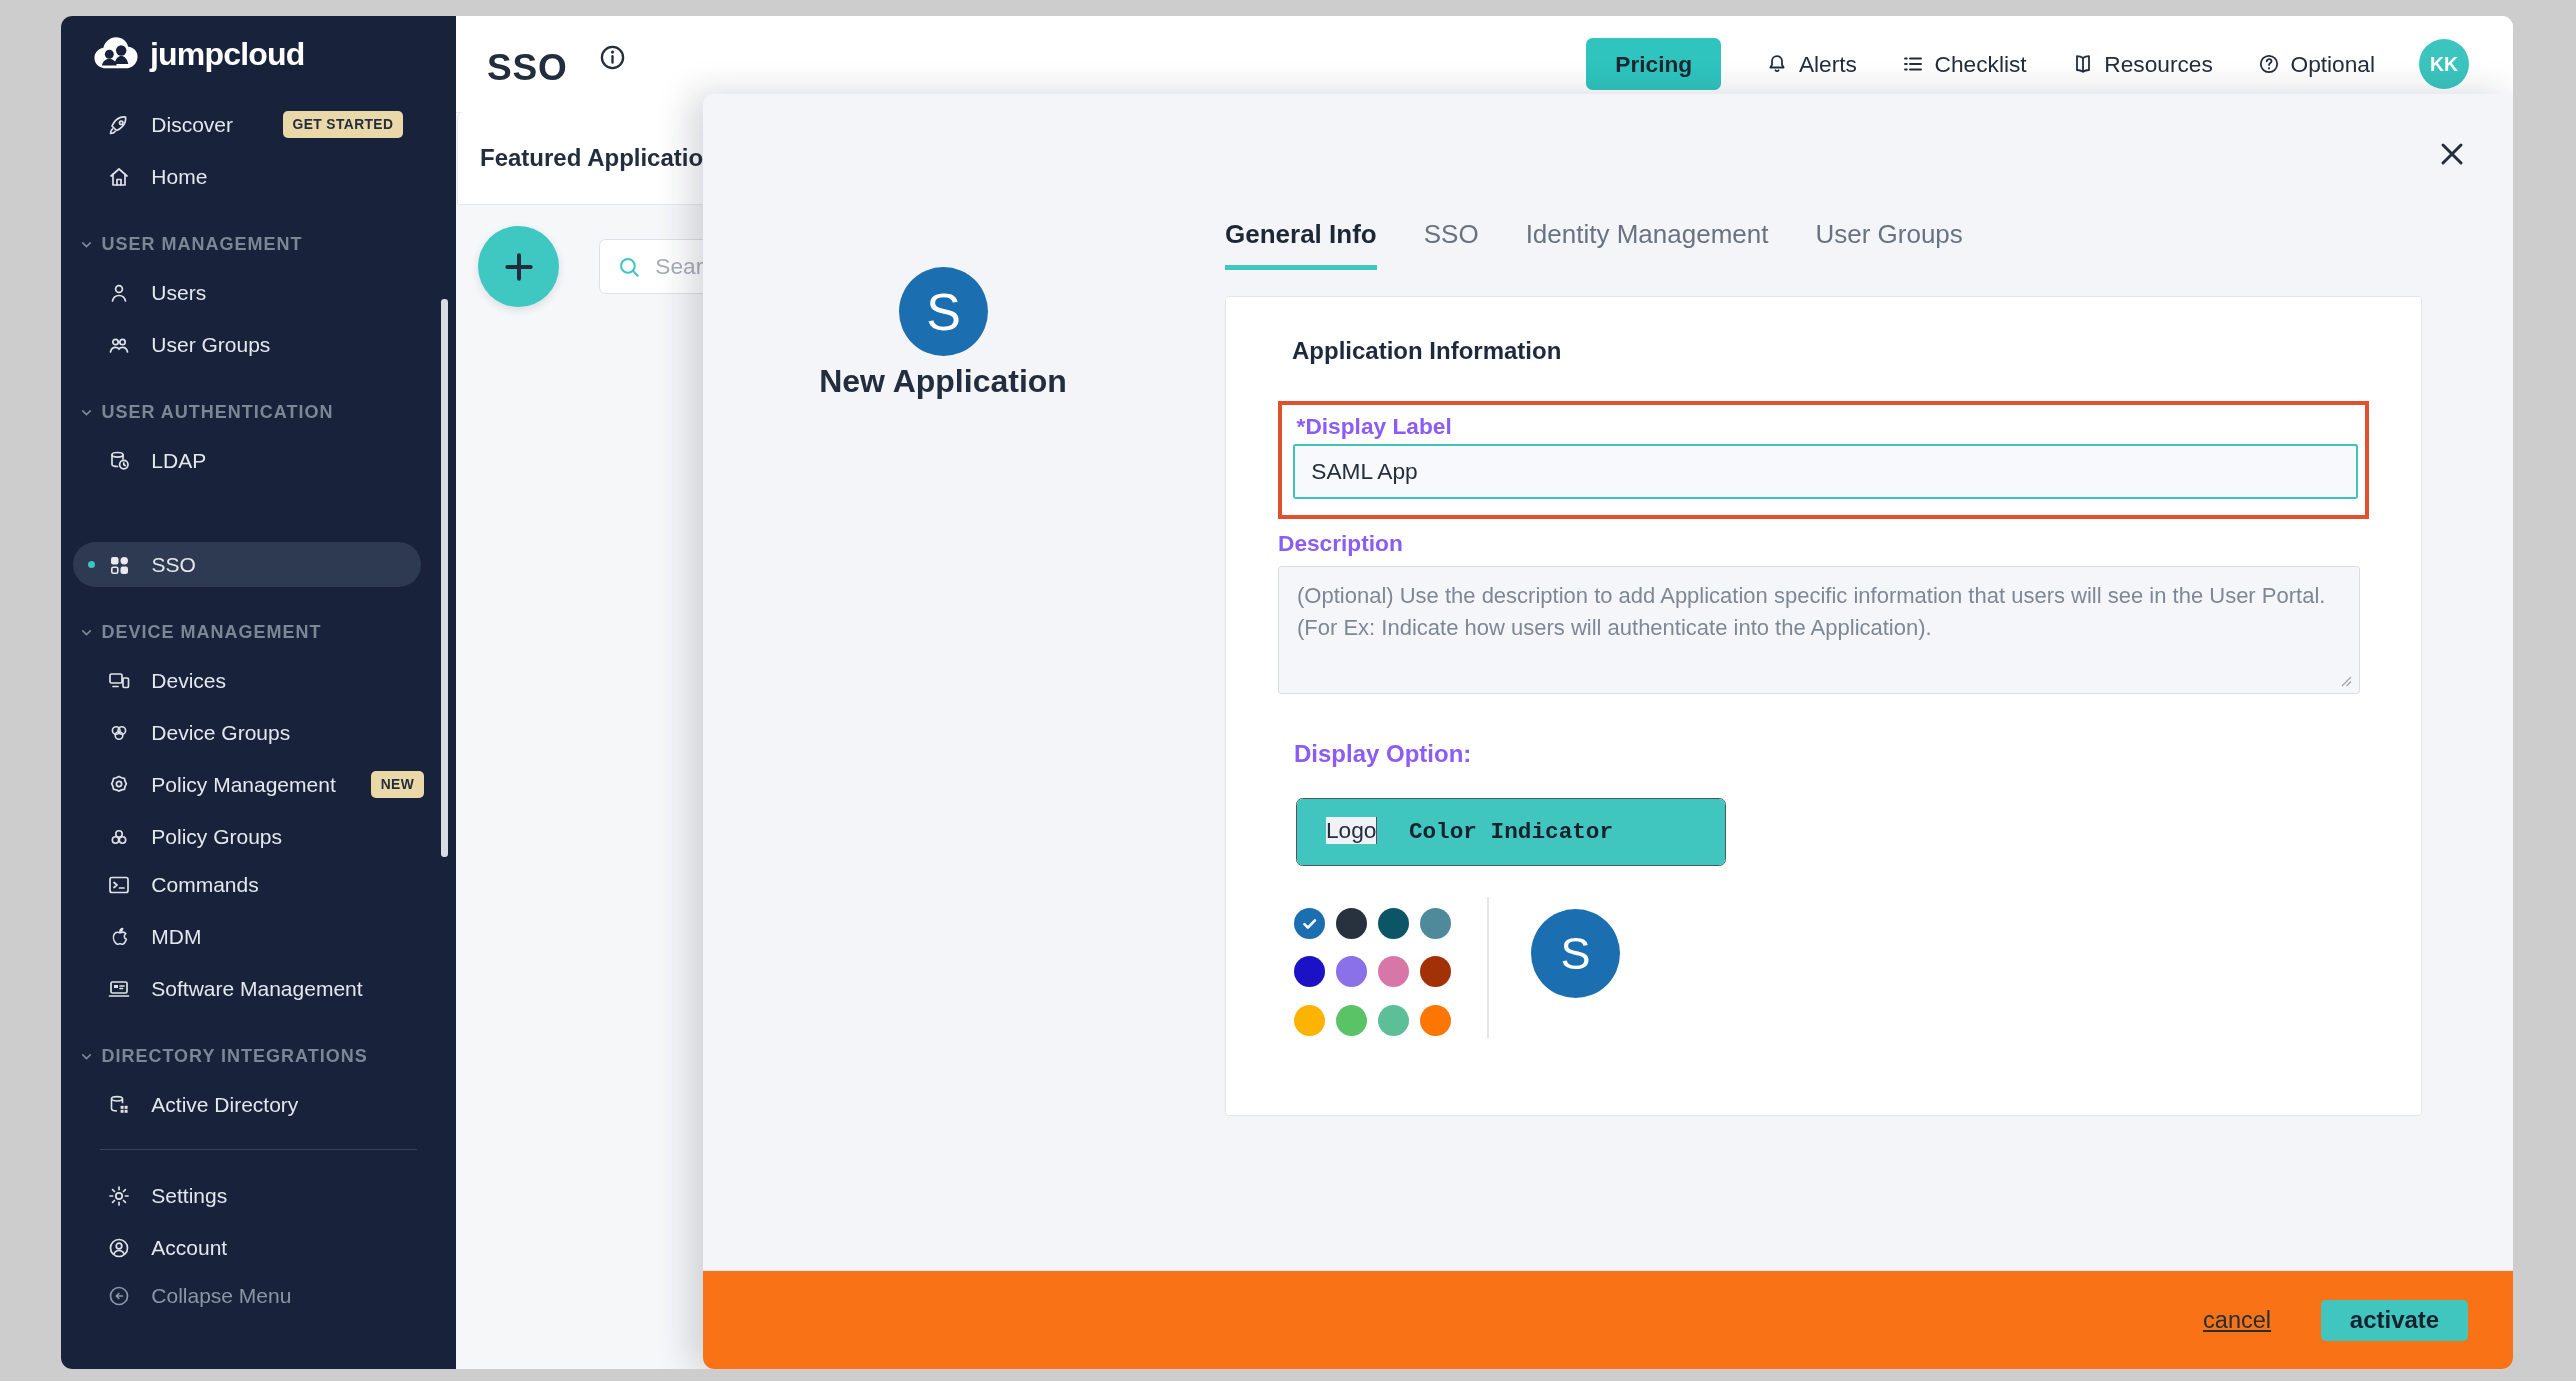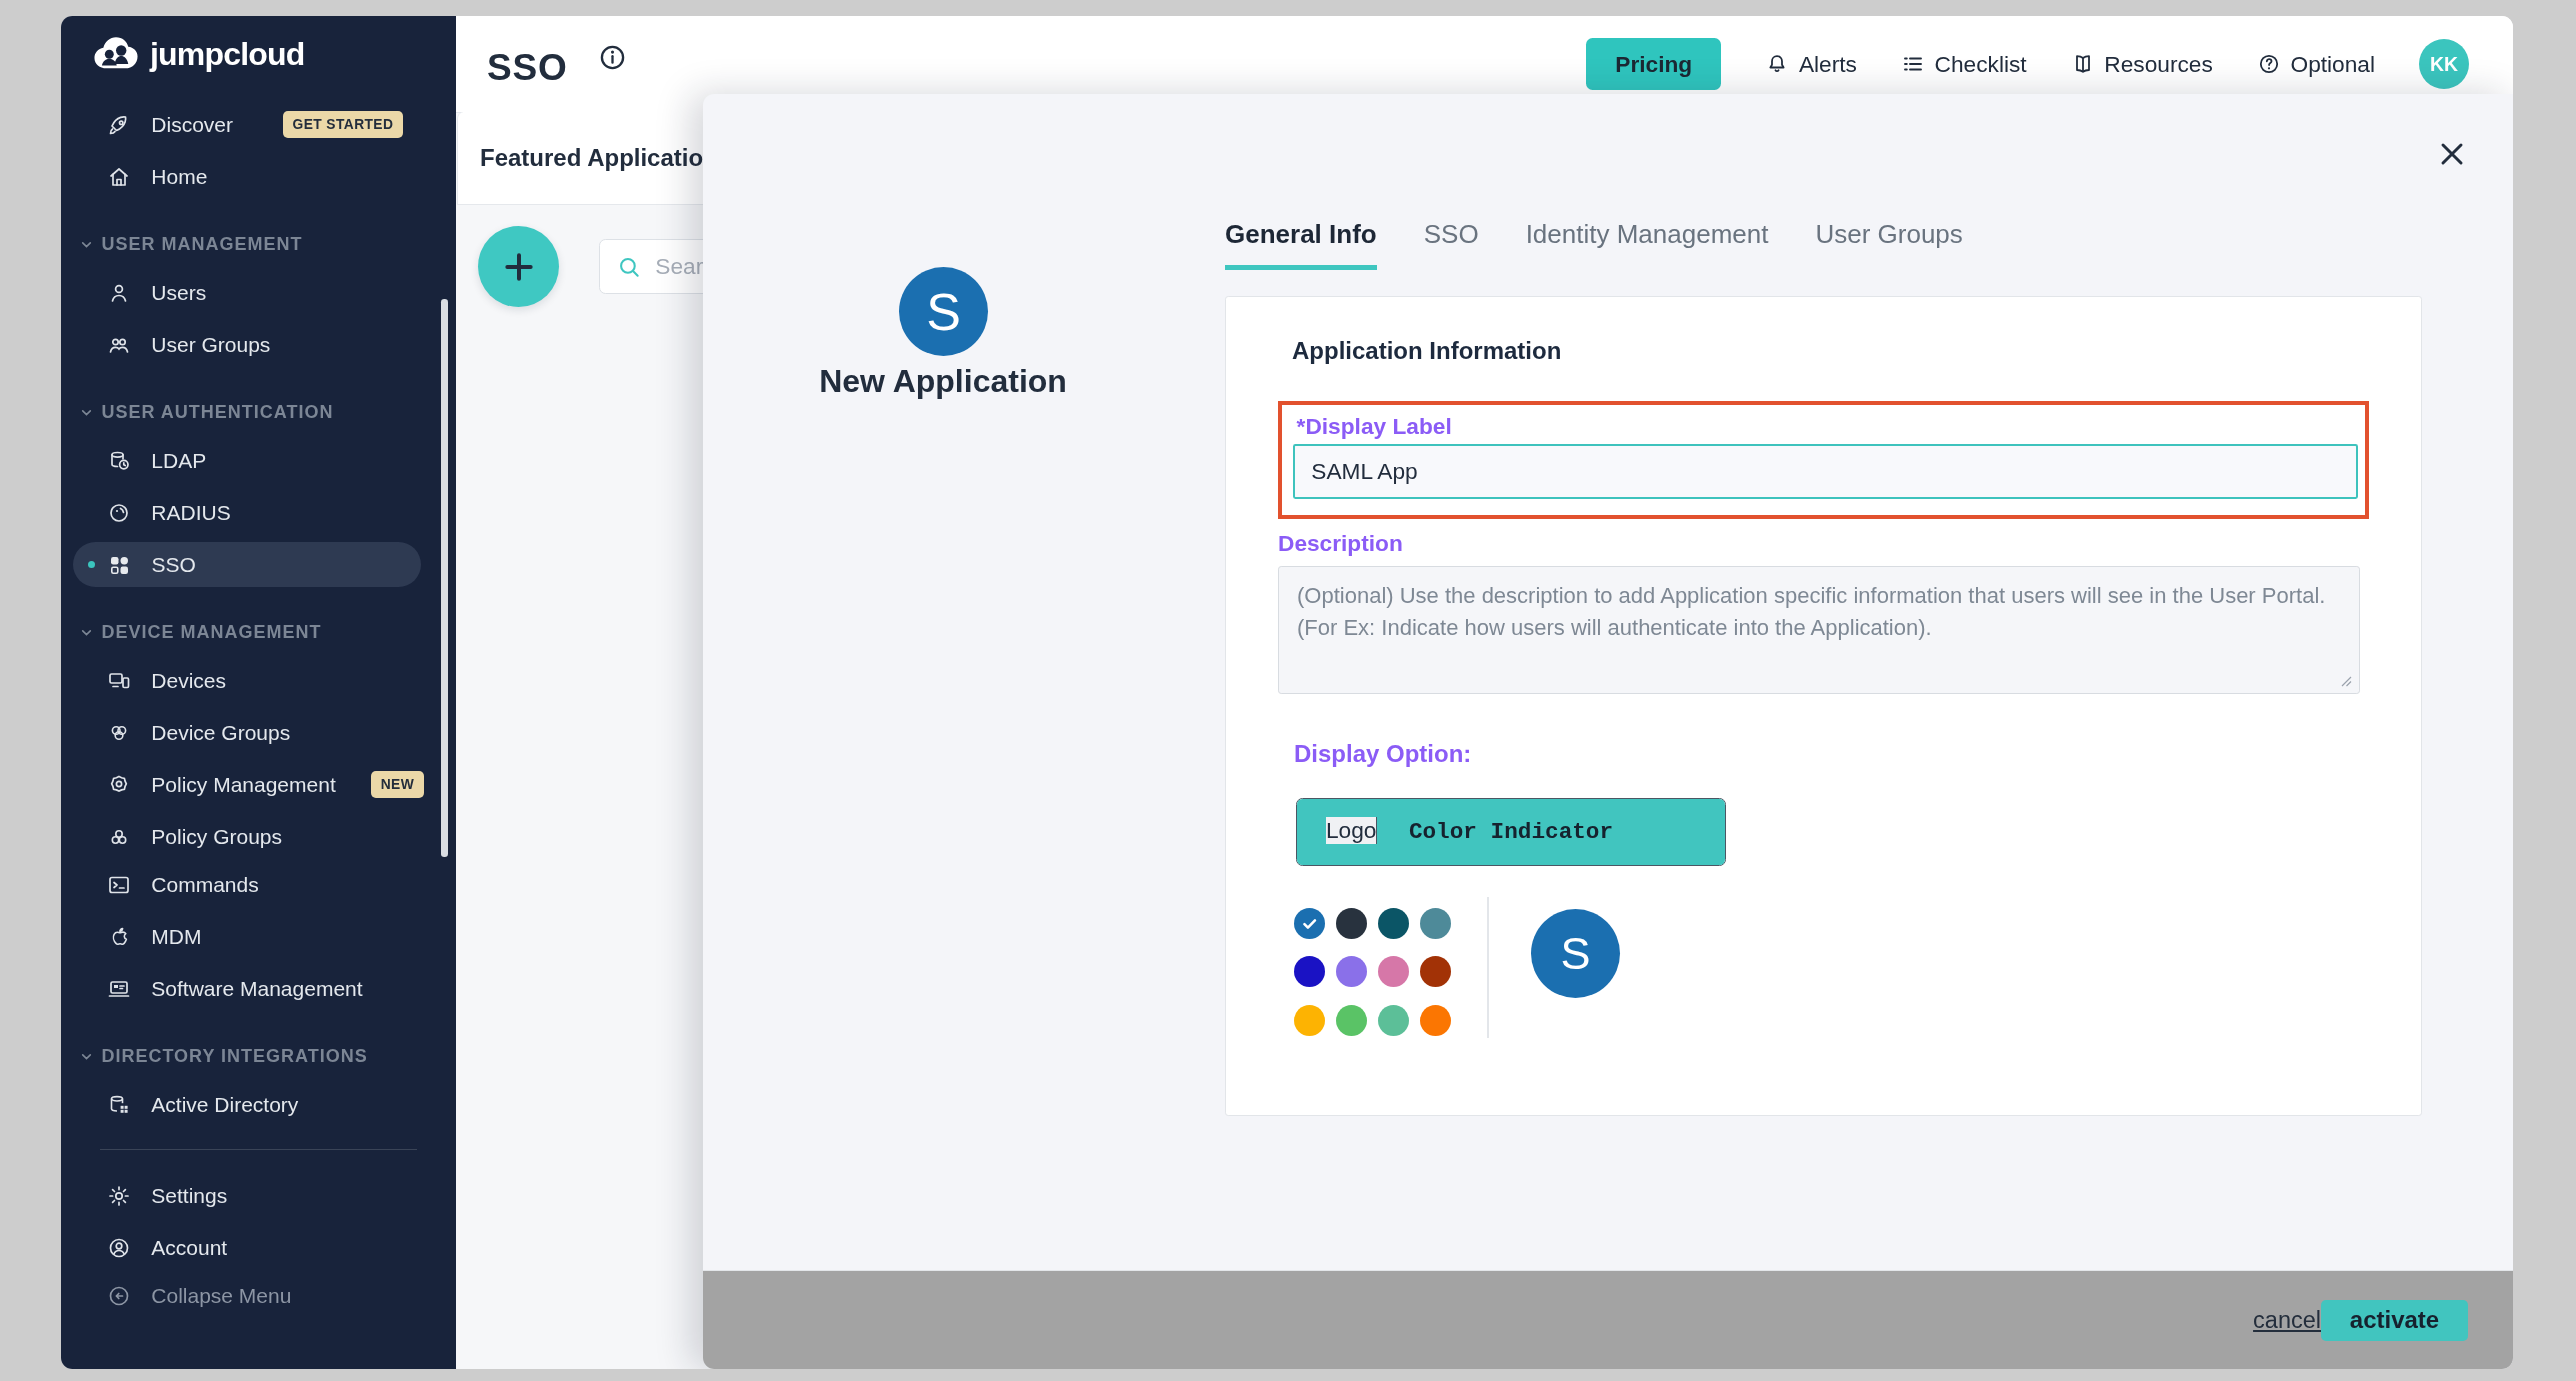--- a/index.html
+++ b/index.html
@@ -55,21 +55,21 @@
   .desc-area{position:absolute;left:52px;top:269px;width:1082px;height:128px;background:#F5F6F9;border:0.8px solid #D8DCE1;border-radius:3.2px;box-sizing:border-box;resize:none;font-size:22px;line-height:32px;color:#7E8894;padding:13px 18px;font-family:"Liberation Sans",sans-serif;outline:none;}
   .desc-area::placeholder{color:#7E8894;}
   .resize-ic{position:absolute;left:1110px;top:374px;width:18px;height:18px;pointer-events:none;}
   .seg-control{position:absolute;left:70px;top:501px;width:430px;height:68px;border:1.6px solid #4C5663;border-radius:6.5px;overflow:hidden;display:flex;box-sizing:border-box;}
   .seg{flex:1;display:flex;align-items:center;justify-content:center;font-size:22.7px;cursor:pointer;}
   .seg.logo{background:#F0F1F4;color:#222D3D;border-right:1.6px solid #4C5663;}
   .seg.color-ind{background:#41C5BF;color:#16222E;font-weight:600;font-family:Liberation Mono, monospace;}
   .swatch{position:absolute;width:31px;height:31px;border-radius:50%;cursor:pointer;display:flex;align-items:center;justify-content:center;}
   .v-divider{position:absolute;left:261px;top:600px;width:2.4px;height:141px;background:#E3E6EA;}
   .preview-circle{position:absolute;left:305px;top:612px;width:89px;height:89px;border-radius:50%;color:#FFFFFF;font-size:45px;display:flex;align-items:center;justify-content:center;}
-  .modal-footer{position:absolute;left:0;bottom:0;width:100%;height:99px;background:#a3a3a3;border-top:0.8px solid #E3E6E9;border-radius:0 0 0 11.3px;display:flex;align-items:center;justify-content:flex-end;padding-right:46px;box-sizing:border-box;}
+  .modal-footer{position:absolute;left:0;bottom:0;width:100%;height:99px;background:#f97316;border-top:0.8px solid #E3E6E9;border-radius:0 0 0 11.3px;display:flex;align-items:center;justify-content:flex-end;gap:50px;padding-right:46px;box-sizing:border-box;}
   .cancel-link{font-size:23.5px;color:#242E3C;text-decoration:underline;cursor:pointer;}
   .activate-btn{width:147px;height:41px;background:#41C5BF;border-radius:4.9px;display:flex;align-items:center;justify-content:center;font-size:24px;font-weight:600;color:#16222E;cursor:pointer;border:none;}
   svg{display:block;}
 </style>
 </head>
 <body>
 
 <div class="page">
   <div class="app">
 
@@ -155,30 +155,20 @@
               <ellipse cx="10.5" cy="5.8" rx="5.5" ry="2.3"></ellipse>
               <path d="M5 5.8v9.4c0 1.3 2.4 2.3 5.5 2.3"></path>
               <path d="M16 5.8v4"></path>
               <circle cx="16.8" cy="15.6" r="4.2"></circle>
               <path d="M16.8 13.8v1.9l1.5.9"></path>
             </svg>
           </span>
         <span class="nav-label">LDAP</span>
       </div>
 
-      <div class="nav-item" style="top:474px">
-        <span class="nav-ic">
-            <svg width="24" height="24" viewBox="0 0 24 24" fill="none" stroke="#DFE3E9" stroke-width="1.7" stroke-linecap="round">
-              <circle cx="12" cy="12" r="8"></circle>
-              <circle cx="10" cy="10" r="1.1" fill="#DFE3E9" stroke="none"></circle>
-              <path d="M13.5 7.5a5.5 5.5 0 0 1 3 4"></path>
-            </svg>
-          </span>
-        <span class="nav-label">RADIUS</span>
-      </div>
 
       <div class="nav-item active" style="top:526px">
         <span class="dot"></span>
         <span class="nav-ic">
             <svg width="24" height="24" viewBox="0 0 24 24" fill="none" stroke="none">
               <rect x="4" y="4" width="7.5" height="7.5" rx="2.2" fill="#E7EAEE"></rect>
               <rect x="13.5" y="4" width="7.5" height="7.5" rx="3.7" fill="#E7EAEE"></rect>
               <rect x="4.8" y="14.3" width="6" height="6" rx="1.5" fill="none" stroke="#E7EAEE" stroke-width="1.6"></rect>
               <rect x="13.5" y="13.5" width="7.5" height="7.5" rx="2.2" fill="#E7EAEE"></rect>
             </svg>

